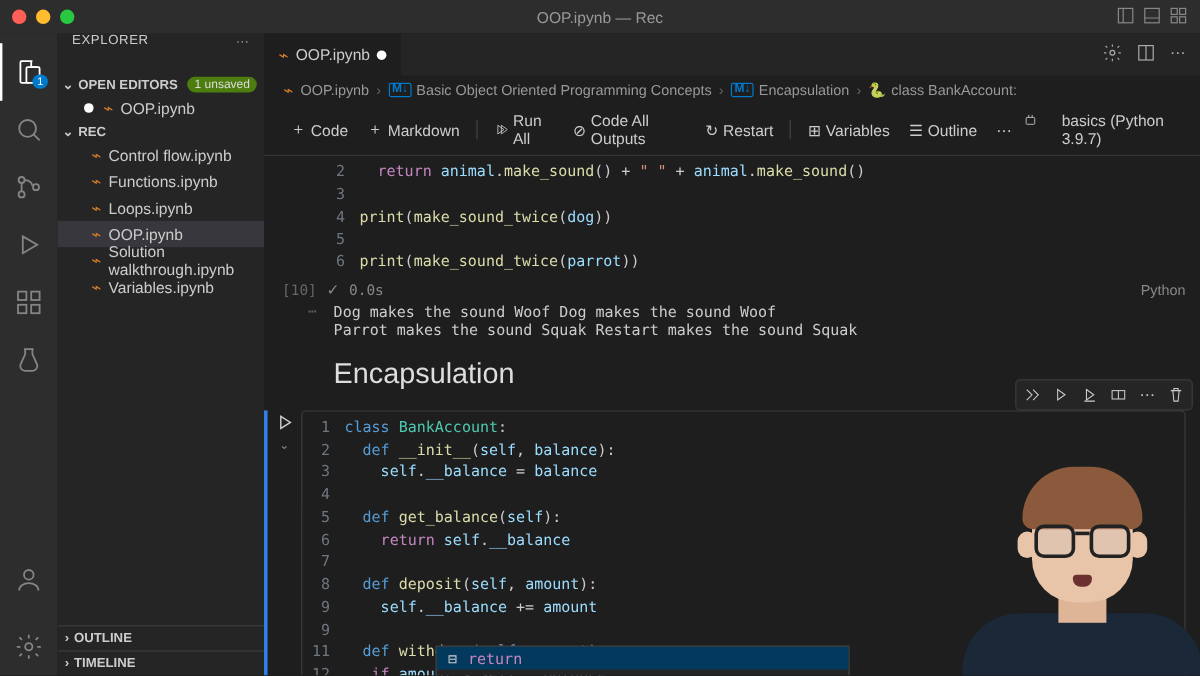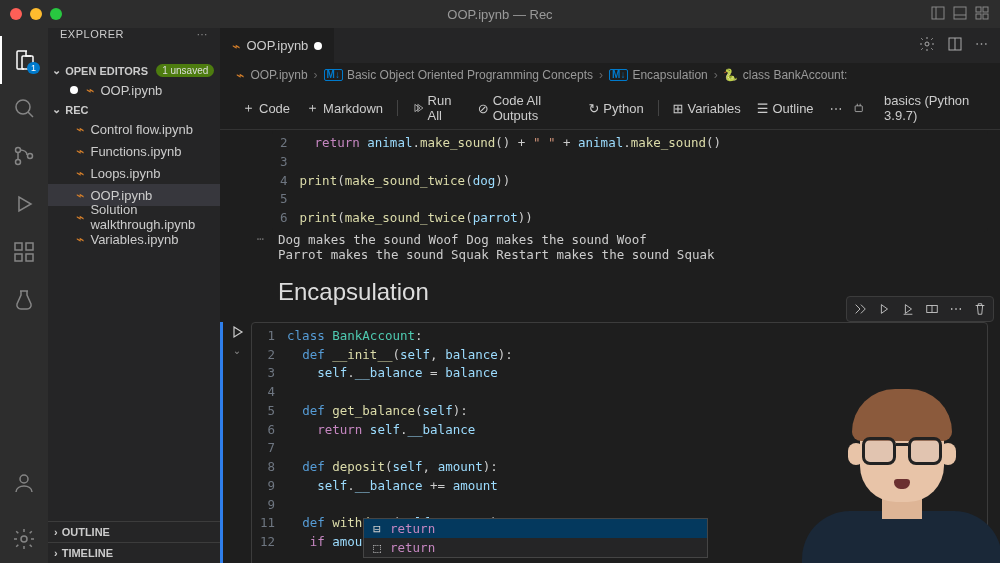--- a/index.html
+++ b/index.html
@@ -152,21 +152,21 @@
   display: flex;
   align-items: center;
   gap: 4px;
   padding: 4px 16px;
   font-size: 13px;
   color: #ccc;
   border-bottom: 1px solid #333;
 }
 .toolbar .tb-btn { display: flex; align-items: center; gap: 4px; padding: 2px 6px; }
 .toolbar .divider { width: 1px; height: 16px; background: #444; margin: 0 4px; }
-.kernel { margin-left: auto; display: flex; align-items: center; gap: 20px; color: #ccc; }
+.kernel { margin-left: auto; display: flex; align-items: flex-start; gap: 20px; color: #ccc; }
 .notebook {
   flex: 1;
   overflow: hidden;
   padding: 0 0 0 0;
   position: relative;
 }
 .cell { display: flex; padding-right: 12px; }
 .cell-gutter { width: 52px; flex-shrink: 0; text-align: right; padding-right: 8px; color: #666; font-family: "Menlo", monospace; font-size: 12px; padding-top: 0; }
 .cell-body { flex: 1; }
 .code-area {
@@ -479,21 +479,21 @@
             <path d="M8 3l7 5-7 5z"></path>
           </svg>
           <span>Run All</span>
         </div>
       <div class="tb-btn">
           <span>⊘</span>
           <span>Code All Outputs</span>
         </div>
       <div class="tb-btn">
           <span>↻</span>
-          <span>Python</span>
+          <span>Restart</span>
         </div>
       <div class="divider"></div>
       <div class="tb-btn">
           <span>⊞</span>
           <span>Variables</span>
         </div>
       <div class="tb-btn">
           <span>☰</span>
           <span>Outline</span>
         </div>
@@ -521,20 +521,26 @@
                 <div>5</div>
                 <div>6</div>
               </div>
             <div class="code-lines"><span>  <span class="kw">return</span> <span class="var">animal</span>.<span class="fn">make_sound</span>() + <span class="str">" "</span> + <span class="var">animal</span>.<span class="fn">make_sound</span>()</span>
 <span></span>
 <span><span class="fn">print</span>(<span class="fn">make_sound_twice</span>(<span class="var">dog</span>))</span>
 <span></span>
 <span><span class="fn">print</span>(<span class="fn">make_sound_twice</span>(<span class="var">parrot</span>))</span></div>
           </div>
         </div>
+      </div>
+      <div style="position:relative; display:flex; align-items:center; height:20px;">
+        <div class="cell-gutter" style="padding-top:0;">[10]</div>
+        <span class="check">✓</span>
+        <span style="margin-left:8px; font-family:monospace; font-size:12px; color:#888;">0.0s</span>
+        <span class="lang-label">Python</span>
       </div>
       <div class="cell">
         <div class="cell-gutter" style="color:#666;">⋯</div>
         <div class="cell-body">
           <div class="output-text"><span>Dog makes the sound Woof Dog makes the sound Woof</span>
 <span>Parrot makes the sound Squak Restart makes the sound Squak</span></div>
         </div>
       </div>
 
       <div class="cell">

